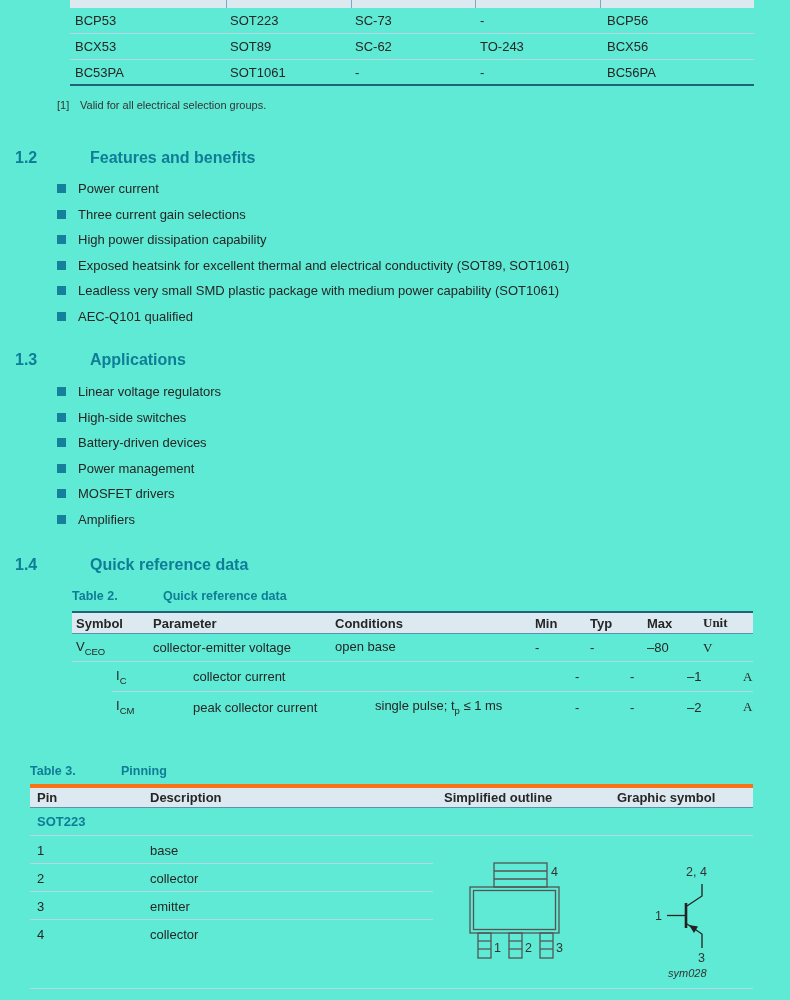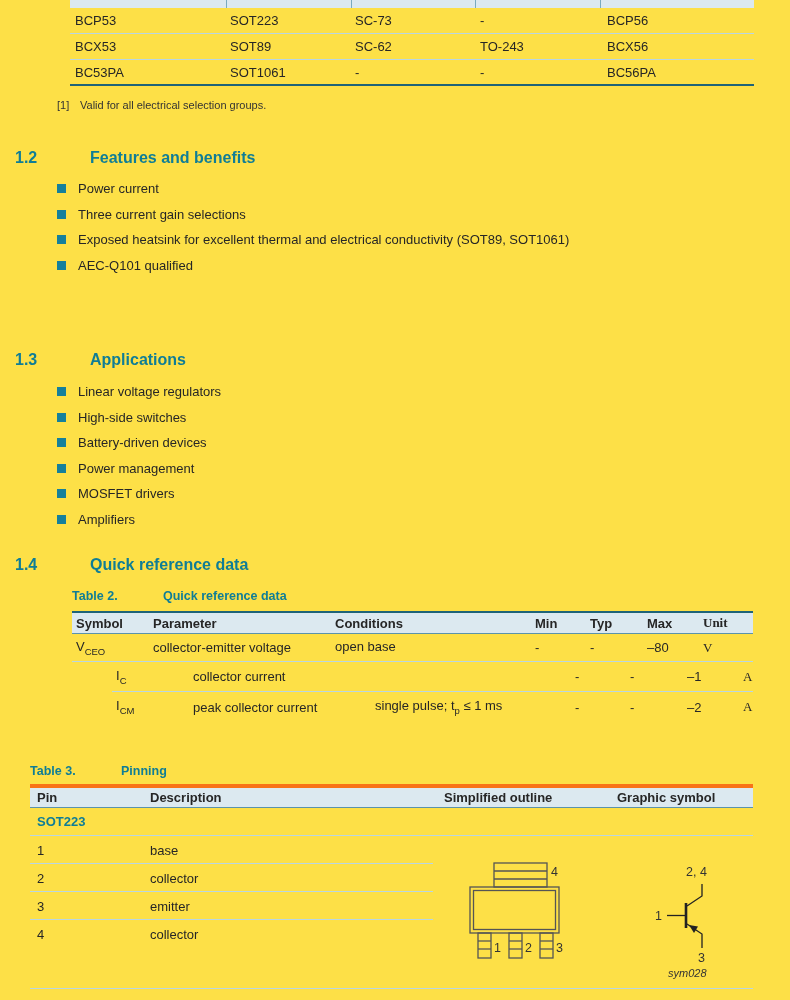--- a/index.html
+++ b/index.html
@@ -1,19 +1,19 @@
 <!DOCTYPE html>
 <html><head>
 <meta charset="utf-8">
 <style>
   * { margin:0; padding:0; box-sizing:border-box; }
   html,body { background:#fff; }
   .page {
     position:relative; width:790px; height:1000px; overflow:hidden;
-    background:#fde047; font-family:"Liberation Sans", sans-serif;
+    background:#5eead4; font-family:"Liberation Sans", sans-serif;
     color:#262626; font-size:13px;
   }
   
   .trow { display:flex; align-items:center; }
   .cell { padding-left:5px; white-space:nowrap; }
   sub { font-size:9.5px; }
   
   #table1 { position:absolute; left:70px; top:0; width:684px; }
   #t1-headsliver { position:relative; height:8px; background:#dce9f0; }
   .t1-vline { position:absolute; top:0; width:1px; height:8px; background:#79aabf; }
@@ -110,21 +110,29 @@
     <div class="bitem">
         <span class="bullet"></span>
         <span>Power current</span>
       </div>
     <div class="bitem">
         <span class="bullet"></span>
         <span>Three current gain selections</span>
       </div>
     <div class="bitem">
         <span class="bullet"></span>
+        <span>High power dissipation capability</span>
+      </div>
+    <div class="bitem">
+        <span class="bullet"></span>
         <span>Exposed heatsink for excellent thermal and electrical conductivity (SOT89, SOT1061)</span>
+      </div>
+    <div class="bitem">
+        <span class="bullet"></span>
+        <span>Leadless very small SMD plastic package with medium power capability (SOT1061)</span>
       </div>
     <div class="bitem">
         <span class="bullet"></span>
         <span>AEC-Q101 qualified</span>
       </div>
   </div>
 
   <div class="heading" style="top:351px">
     <span class="h-num">1.3</span>
     <span>Applications</span>

